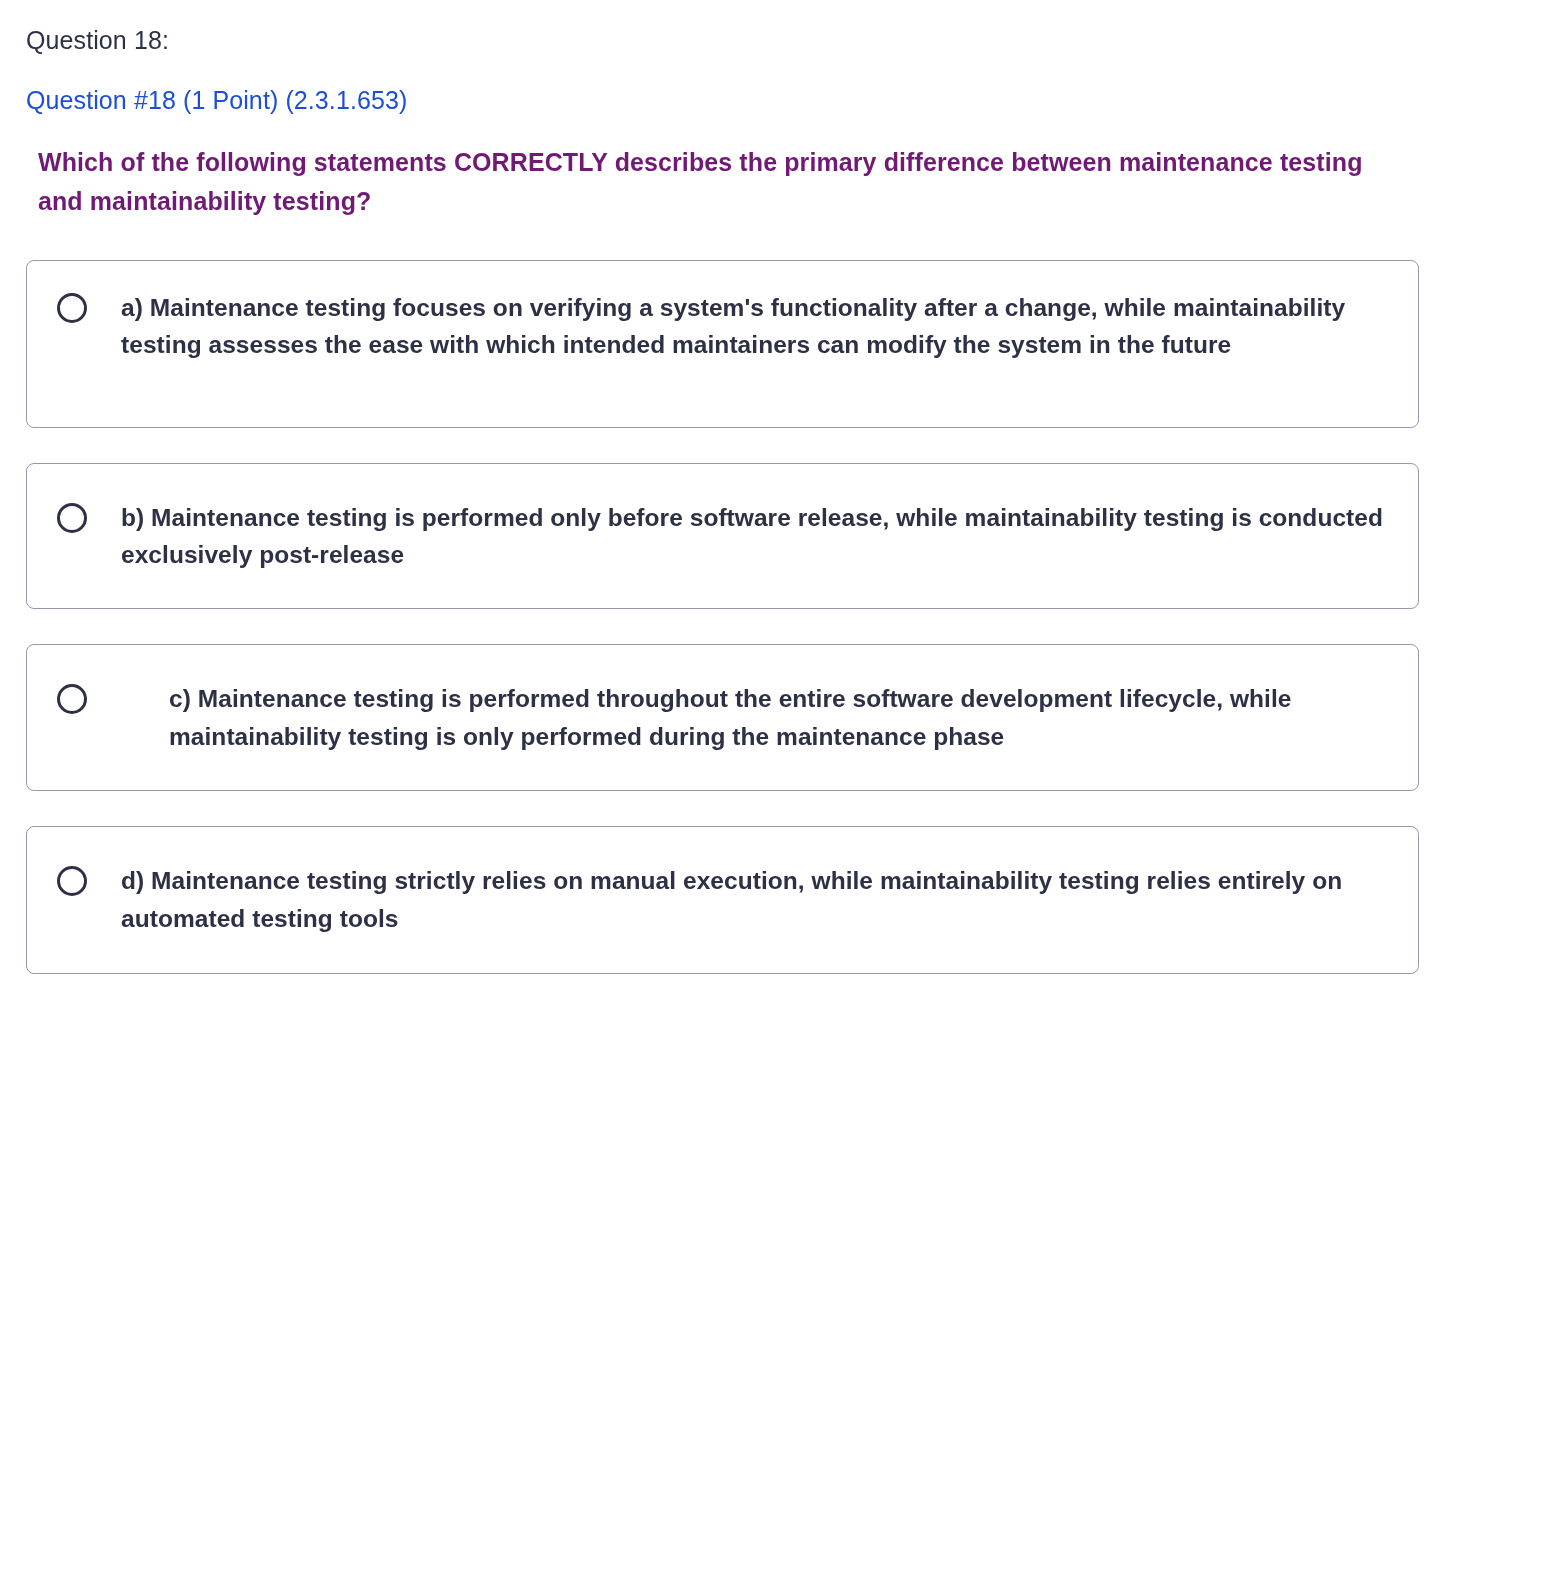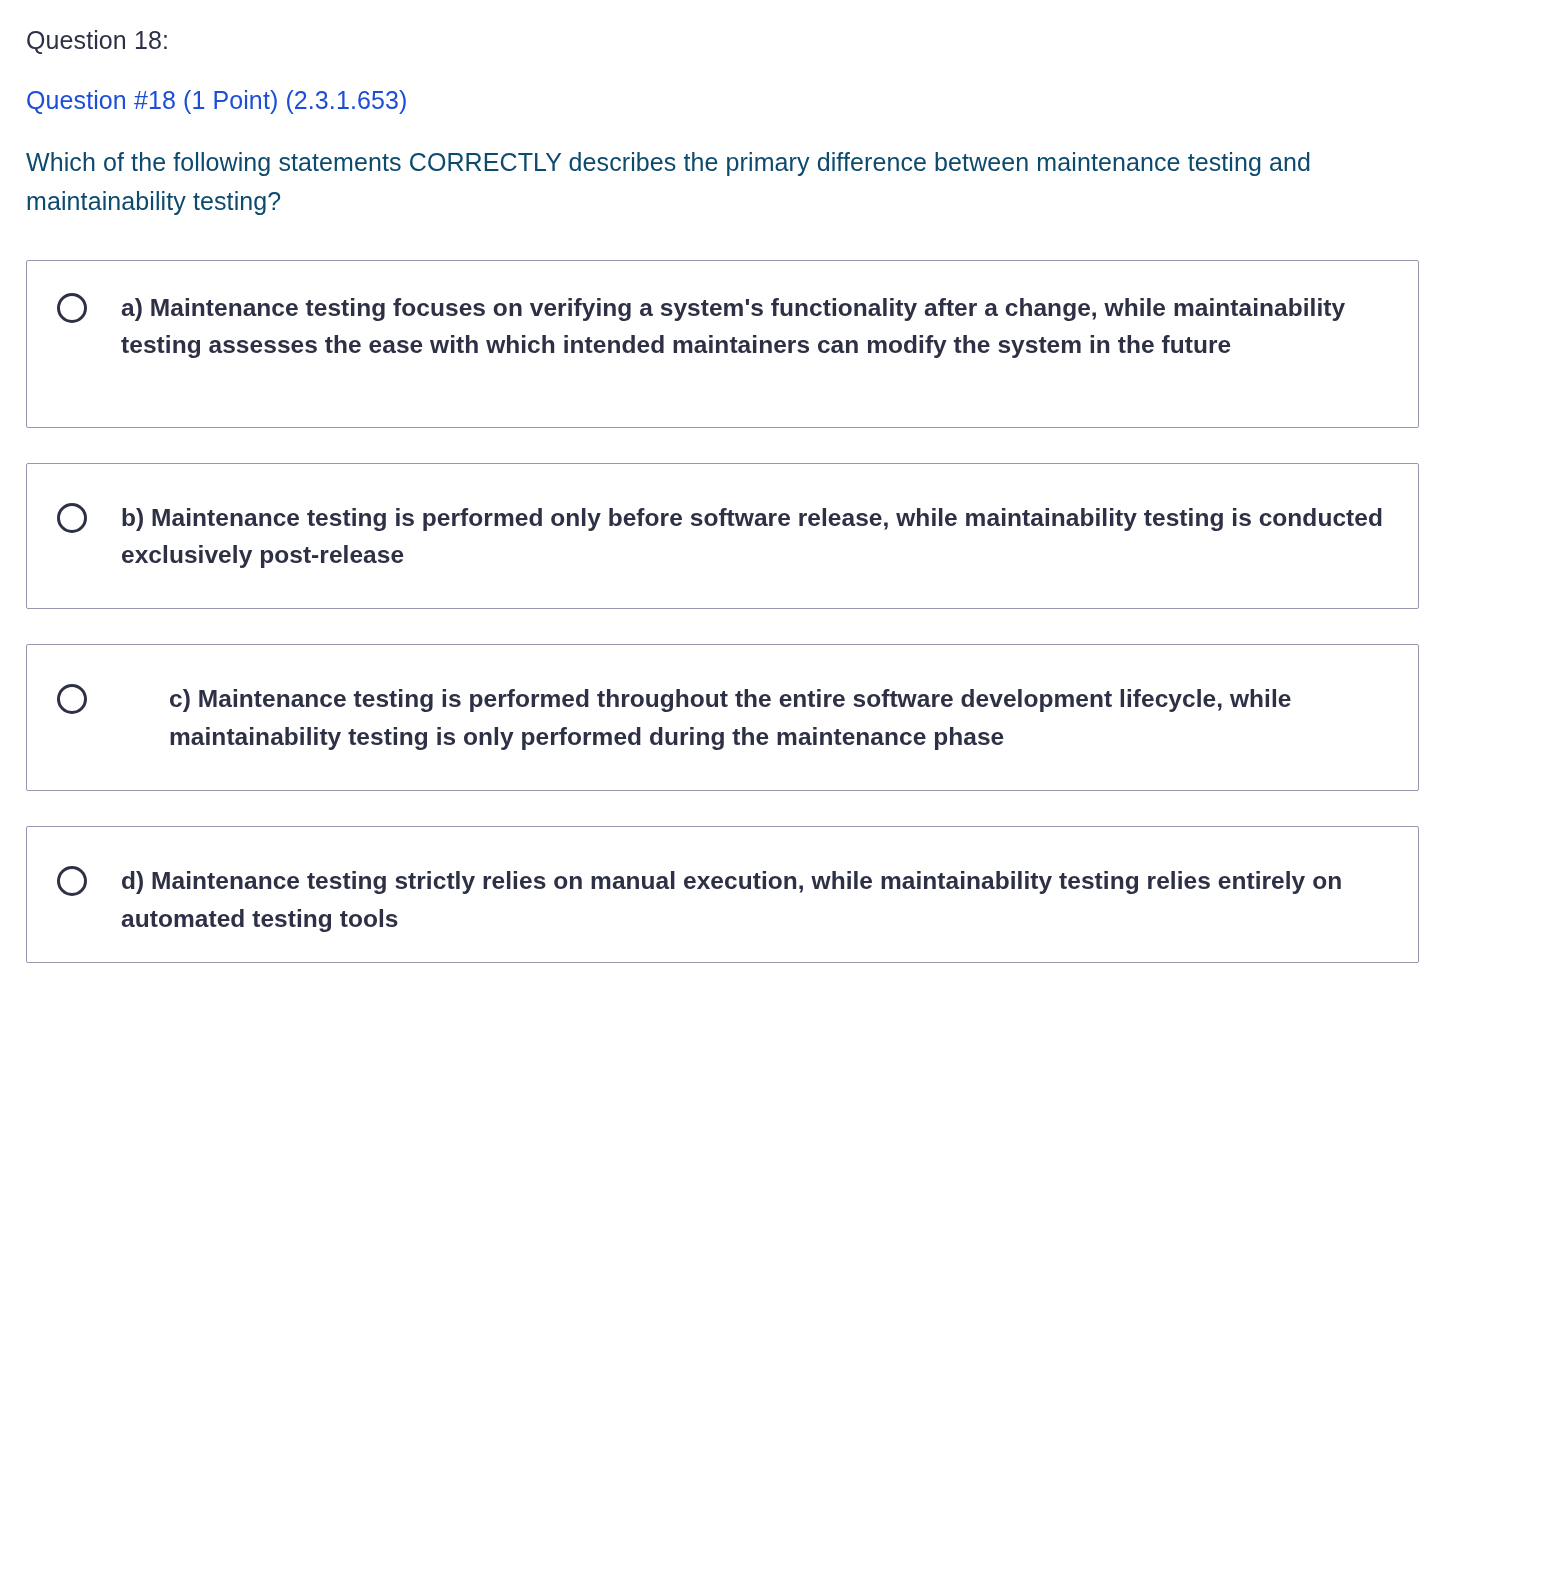--- a/index.html
+++ b/index.html
@@ -42,38 +42,38 @@
     font-size: 25px;
     font-weight: 400;
     line-height: 1.45;
     color: #1d4ed8;
     margin: 0 0 24px 0;
     letter-spacing: 0.1px;
   }
 
   .q-stem {
     font-size: 25px;
-    font-weight: 400;
+    font-weight: 700;
     line-height: 1.58;
-    color: #0c4a6e;
-    margin: 0;
+    color: #701a75;
+    margin: 12px;
     max-width: 1430px;
     letter-spacing: 0.1px;
   }
 
   
   .options {
     margin-top: 38px;
     padding: 0 25px 0 26px;
   }
 
   .option-card {
     box-sizing: border-box;
     border: 1.6px solid #9699ad;
-    border-radius: 2px;
+    border-radius: 8px;
     background: #ffffff;
     display: flex;
     align-items: flex-start;
     padding: 28px 30px 28px 30px;
     margin-bottom: 35px;
     min-height: 100px;
     cursor: pointer;
   }
   .option-card:last-child {
     margin-bottom: 0;
@@ -100,21 +100,21 @@
     color: #2e3145;
     letter-spacing: 0.05px;
   }
 
   
   .option-card[data-idx="0"] { min-height: 168px; align-items: flex-start; }
   .option-card[data-idx="0"] .radio { margin-top: 4px; }
 
   .option-card[data-idx="1"] { padding-top: 35px; padding-bottom: 35px; min-height: 126px; }
   .option-card[data-idx="2"] { padding-top: 35px; padding-bottom: 35px; min-height: 126px; gap: 48px; }
-  .option-card[data-idx="3"] { padding-top: 35px; padding-bottom: 25px; min-height: 126px; }
+  .option-card[data-idx="3"] { padding-top: 35px; padding-bottom: 36px; min-height: 126px; }
 </style>
 </head>
 <body>
 
 <div class="page">
 
   <div class="header">
     <div class="q-label">Question 18:</div>
     <div class="q-meta">Question #18 (1 Point) (2.3.1.653)</div>
     <div class="q-stem">Which of the following statements CORRECTLY describes the primary difference between maintenance testing and maintainability testing?</div>

